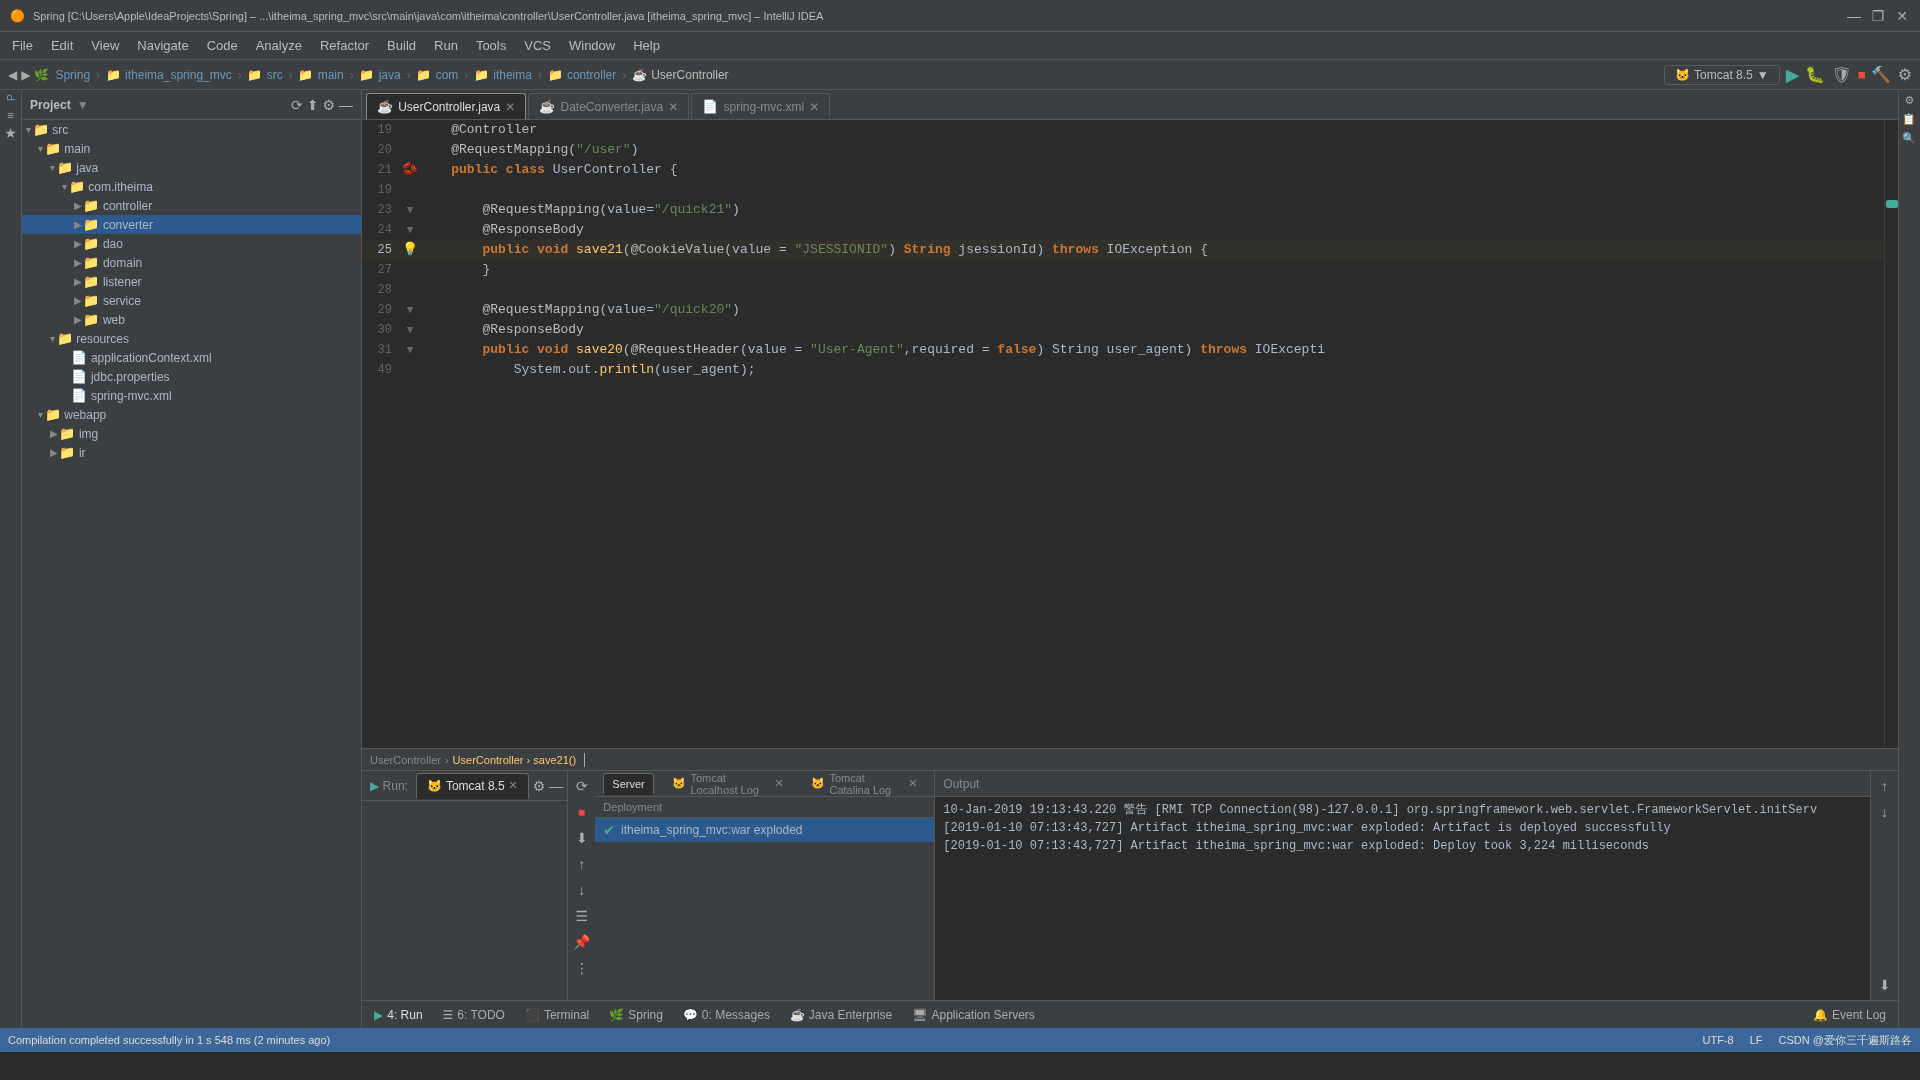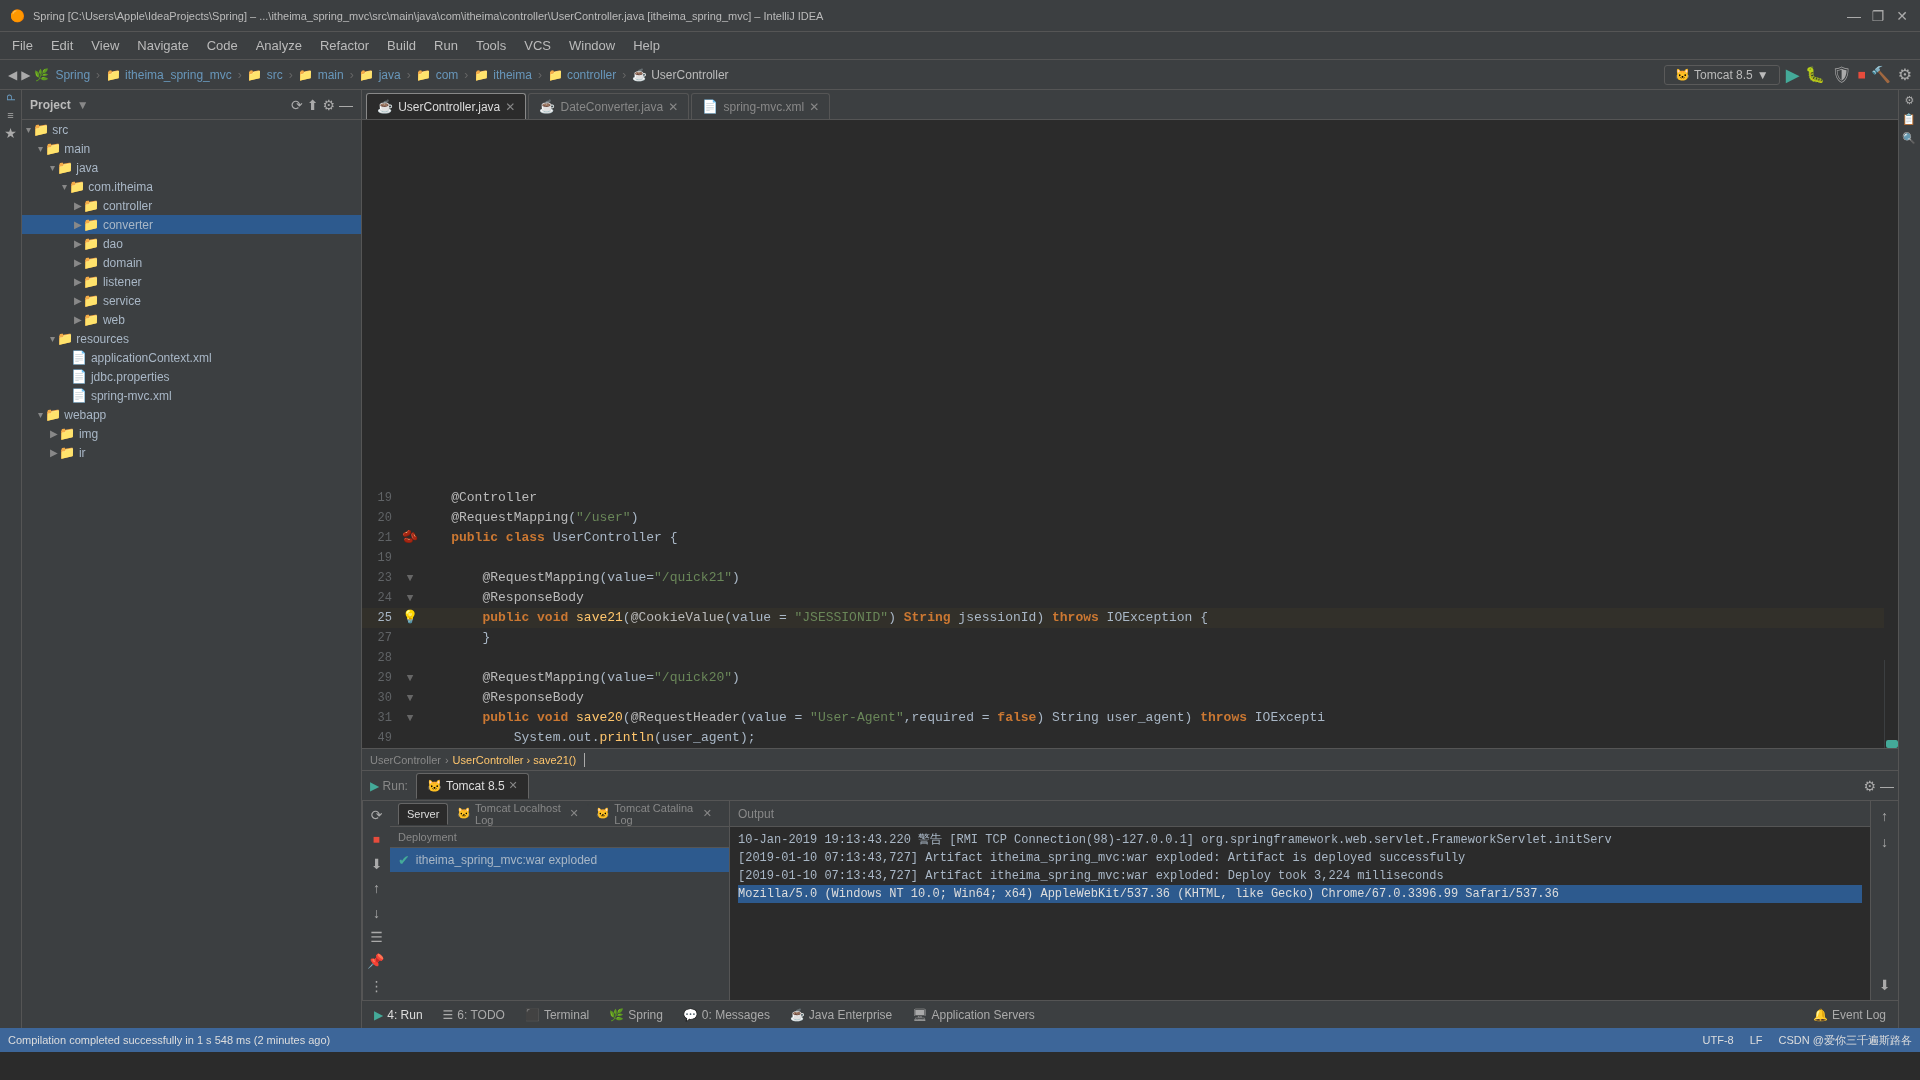--- a/index.html
+++ b/index.html
@@ -196,21 +196,21 @@
       color: #888;
       gap: 4px;
     }
 
     
     #bottom-panel {
       height: 230px;
       background: #3c3f41;
       border-top: 1px solid #555;
       display: flex;
-      flex-direction: column;
+      flex-direction: row;
     }
     #run-tab-bar {
       height: 30px;
       background: #3c3f41;
       display: flex;
       align-items: center;
       border-bottom: 1px solid #555;
       padding: 0 4px;
       gap: 4px;
     }
@@ -590,21 +590,21 @@
         <span class="tab-close">✕</span>
       </div>
       <div class="editor-tab">
         <span class="tab-icon" style="color:#e88;">📄</span>
         <span>spring-mvc.xml</span>
         <span class="tab-close">✕</span>
       </div>
     </div>
 
     <div id="code-editor">
-      <div style="display:flex; height:100%;align-items:flex-end;">
+      <div style="display:flex; height:100%;">
 
         <div style="flex:1; overflow:auto; font-family:'Courier New',monospace; font-size:13px;">
 
           <div class="code-line">
             <span class="line-num">19</span>
             <span class="line-gutter"></span>
             <span class="line-content">    <span class="annot">@Controller</span></span>
           </div>
 
           <div class="code-line">
@@ -726,21 +726,21 @@
           <div class="side-btn" title="Move up">↑</div>
           <div class="side-btn" title="Move down">↓</div>
           <div class="side-btn" title="Align">☰</div>
           <div class="side-btn" title="Pin">📌</div>
           <div class="side-btn" title="More">⋮</div>
         </div>
 
         <div id="bottom-left">
           <div id="bottom-left-header">
 
-            <div style="display:flex; gap:0;">
+            <div style="display:flex; gap:10px;">
               <div class="run-tab active" style="height:22px; font-size:11px; padding:0 8px;">
                 <span>Server</span>
               </div>
               <div class="run-tab" style="height:22px; font-size:11px; padding:0 8px;">
                 <span style="font-size:11px;">🐱</span>
                 <span>Tomcat Localhost Log</span>
                 <span class="run-tab-close">✕</span>
               </div>
               <div class="run-tab" style="height:22px; font-size:11px; padding:0 8px;">
                 <span style="font-size:11px;">🐱</span>
@@ -759,21 +759,20 @@
         </div>
 
         <div id="bottom-right">
           <div id="bottom-right-header">
             <span>Output</span>
           </div>
           <div id="output-content">
             <div class="output-line">10-Jan-2019 19:13:43.220 警告 [RMI TCP Connection(98)-127.0.0.1] org.springframework.web.servlet.FrameworkServlet.initServ</div>
             <div class="output-line">[2019-01-10 07:13:43,727] Artifact itheima_spring_mvc:war exploded: Artifact is deployed successfully</div>
             <div class="output-line">[2019-01-10 07:13:43,727] Artifact itheima_spring_mvc:war exploded: Deploy took 3,224 milliseconds</div>
-            <div class="output-line highlight">Mozilla/5.0 (Windows NT 10.0; Win64; x64) AppleWebKit/537.36 (KHTML, like Gecko) Chrome/67.0.3396.99 Safari/537.36</div>
           </div>
         </div>
 
         <div style="width:28px; background:#3c3f41; border-left:1px solid #555; display:flex; flex-direction:column; align-items:center; padding:4px 0; gap:4px;">
           <div class="side-btn">↑</div>
           <div class="side-btn">↓</div>
           <div class="side-btn" style="margin-top:auto;">⬇</div>
         </div>
       </div>
     </div>

